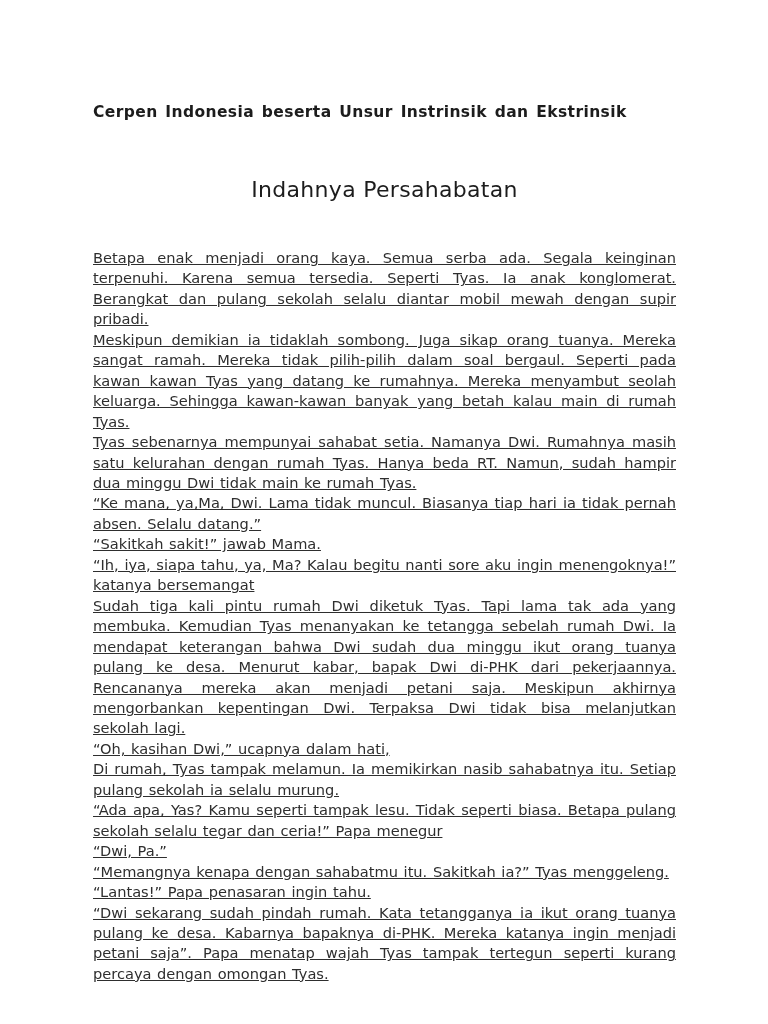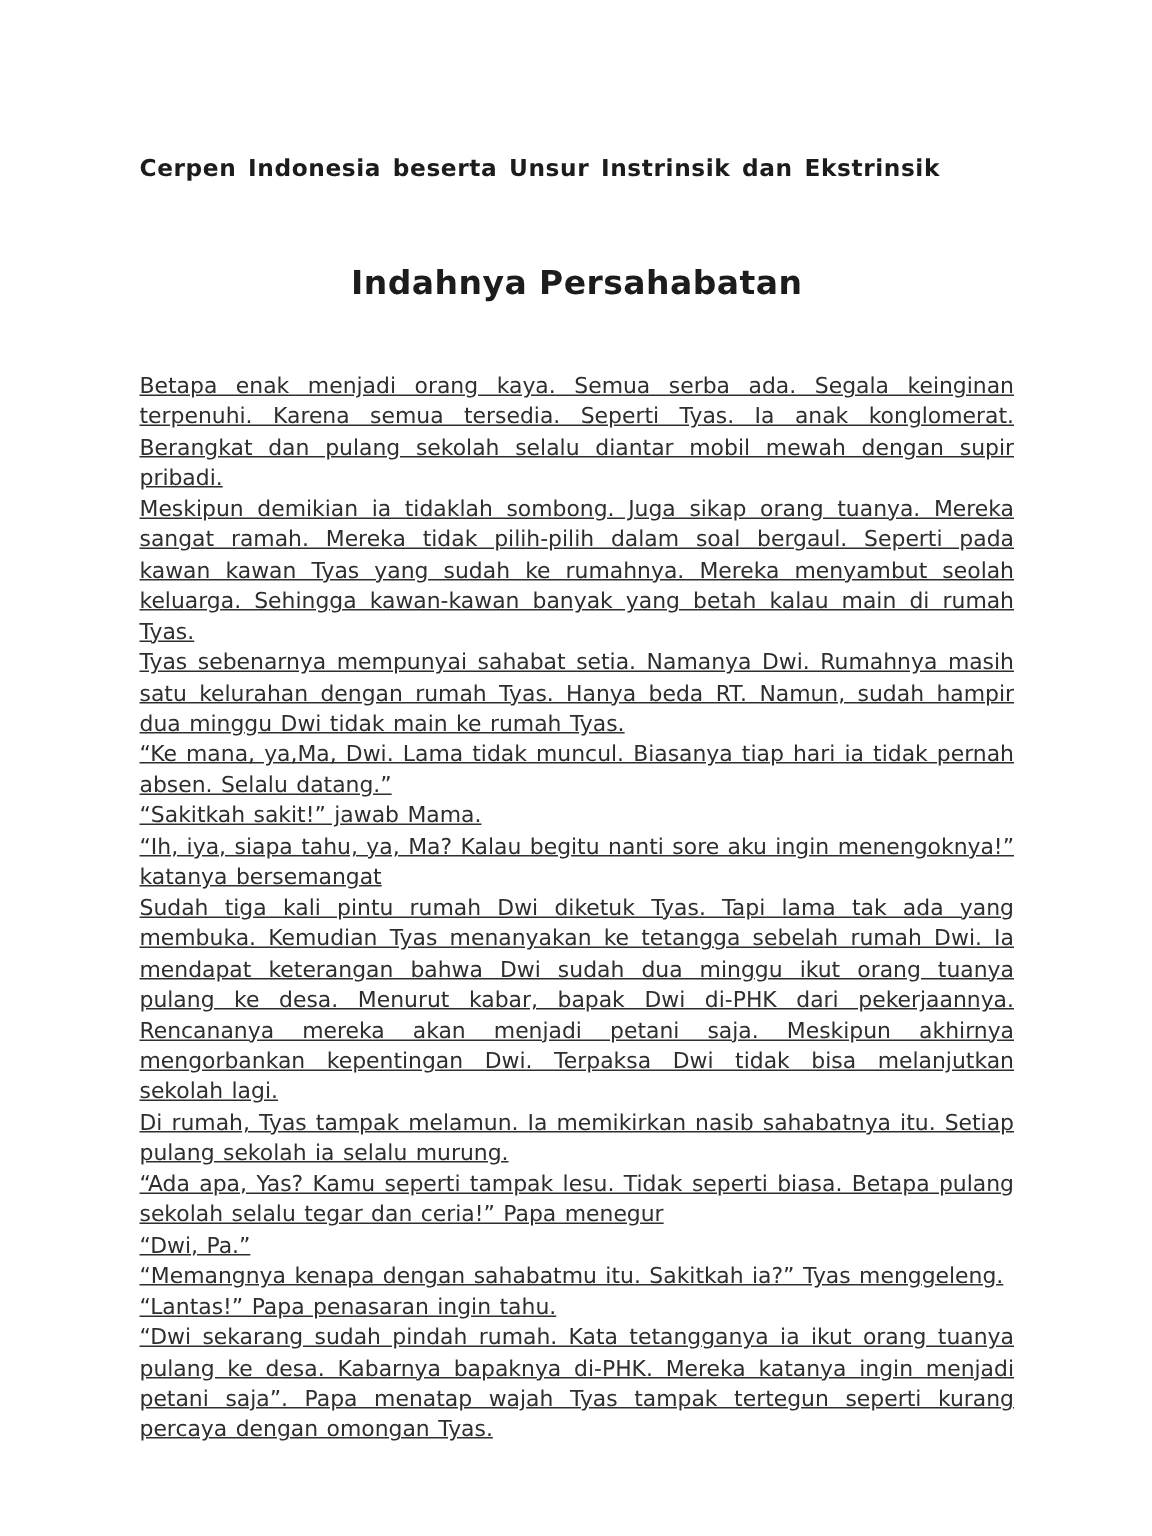--- a/index.html
+++ b/index.html
@@ -29,21 +29,21 @@
     letter-spacing: 0.4px;
     word-spacing: 2px;
     color: #1c1c1c;
     white-space: nowrap;
   }
 
   .story-title {
     margin-top: 56px;
     text-align: center;
     font-size: 22px;
-    font-weight: 700;
+    font-weight: 400;
     letter-spacing: 0.3px;
     color: #1c1c1c;
   }
 
   .story-body {
     margin-top: 46px;
   }
 
   .story-body p {
     font-size: 14.6px;
@@ -59,26 +59,27 @@
 
 <div class="page">
   <div class="content">
 
     <h1 class="doc-title">Cerpen Indonesia beserta Unsur Instrinsik dan Ekstrinsik</h1>
 
     <h2 class="story-title">Indahnya Persahabatan</h2>
 
     <div class="story-body">
       <p>Betapa enak menjadi orang kaya. Semua serba ada. Segala keinginan terpenuhi. Karena semua tersedia. Seperti Tyas. Ia anak konglomerat. Berangkat dan pulang sekolah selalu diantar mobil mewah dengan supir pribadi.</p>
-      <p>Meskipun demikian ia tidaklah sombong. Juga sikap orang tuanya. Mereka sangat ramah. Mereka tidak pilih-pilih dalam soal bergaul. Seperti pada kawan kawan Tyas yang sudah ke rumahnya. Mereka menyambut seolah keluarga. Sehingga kawan-kawan banyak yang betah kalau main di rumah Tyas.</p>
+      <p>Meskipun demikian ia tidaklah sombong. Juga sikap orang tuanya. Mereka sangat ramah. Mereka tidak pilih-pilih dalam soal bergaul. Seperti pada kawan kawan Tyas yang datang ke rumahnya. Mereka menyambut seolah keluarga. Sehingga kawan-kawan banyak yang betah kalau main di rumah Tyas.</p>
       <p>Tyas sebenarnya mempunyai sahabat setia. Namanya Dwi. Rumahnya masih satu kelurahan dengan rumah Tyas. Hanya beda RT. Namun, sudah hampir dua minggu Dwi tidak main ke rumah Tyas.</p>
       <p>“Ke mana, ya,Ma, Dwi. Lama tidak muncul. Biasanya tiap hari ia tidak pernah absen. Selalu datang.”</p>
       <p>“Sakitkah sakit!” jawab Mama.</p>
       <p>“Ih, iya, siapa tahu, ya, Ma? Kalau begitu nanti sore aku ingin menengoknya!” katanya bersemangat</p>
       <p>Sudah tiga kali pintu rumah Dwi diketuk Tyas. Tapi lama tak ada yang membuka. Kemudian Tyas menanyakan ke tetangga sebelah rumah Dwi. Ia mendapat keterangan bahwa Dwi sudah dua minggu ikut orang tuanya pulang ke desa. Menurut kabar, bapak Dwi di-PHK dari pekerjaannya. Rencananya mereka akan menjadi petani saja. Meskipun akhirnya mengorbankan kepentingan Dwi. Terpaksa Dwi tidak bisa melanjutkan sekolah lagi.</p>
+      <p>“Oh, kasihan Dwi,” ucapnya dalam hati,</p>
       <p>Di rumah, Tyas tampak melamun. Ia memikirkan nasib sahabatnya itu. Setiap pulang sekolah ia selalu murung.</p>
       <p>“Ada apa, Yas? Kamu seperti tampak lesu. Tidak seperti biasa. Betapa pulang sekolah selalu tegar dan ceria!” Papa menegur</p>
       <p>“Dwi, Pa.”</p>
       <p>“Memangnya kenapa dengan sahabatmu itu. Sakitkah ia?” Tyas menggeleng.</p>
       <p>“Lantas!” Papa penasaran ingin tahu.</p>
       <p>“Dwi sekarang sudah pindah rumah. Kata tetangganya ia ikut orang tuanya pulang ke desa. Kabarnya bapaknya di-PHK. Mereka katanya ingin menjadi petani saja”. Papa menatap wajah Tyas tampak tertegun seperti kurang percaya dengan omongan Tyas.</p>
     </div>
 
   </div>
 </div>

